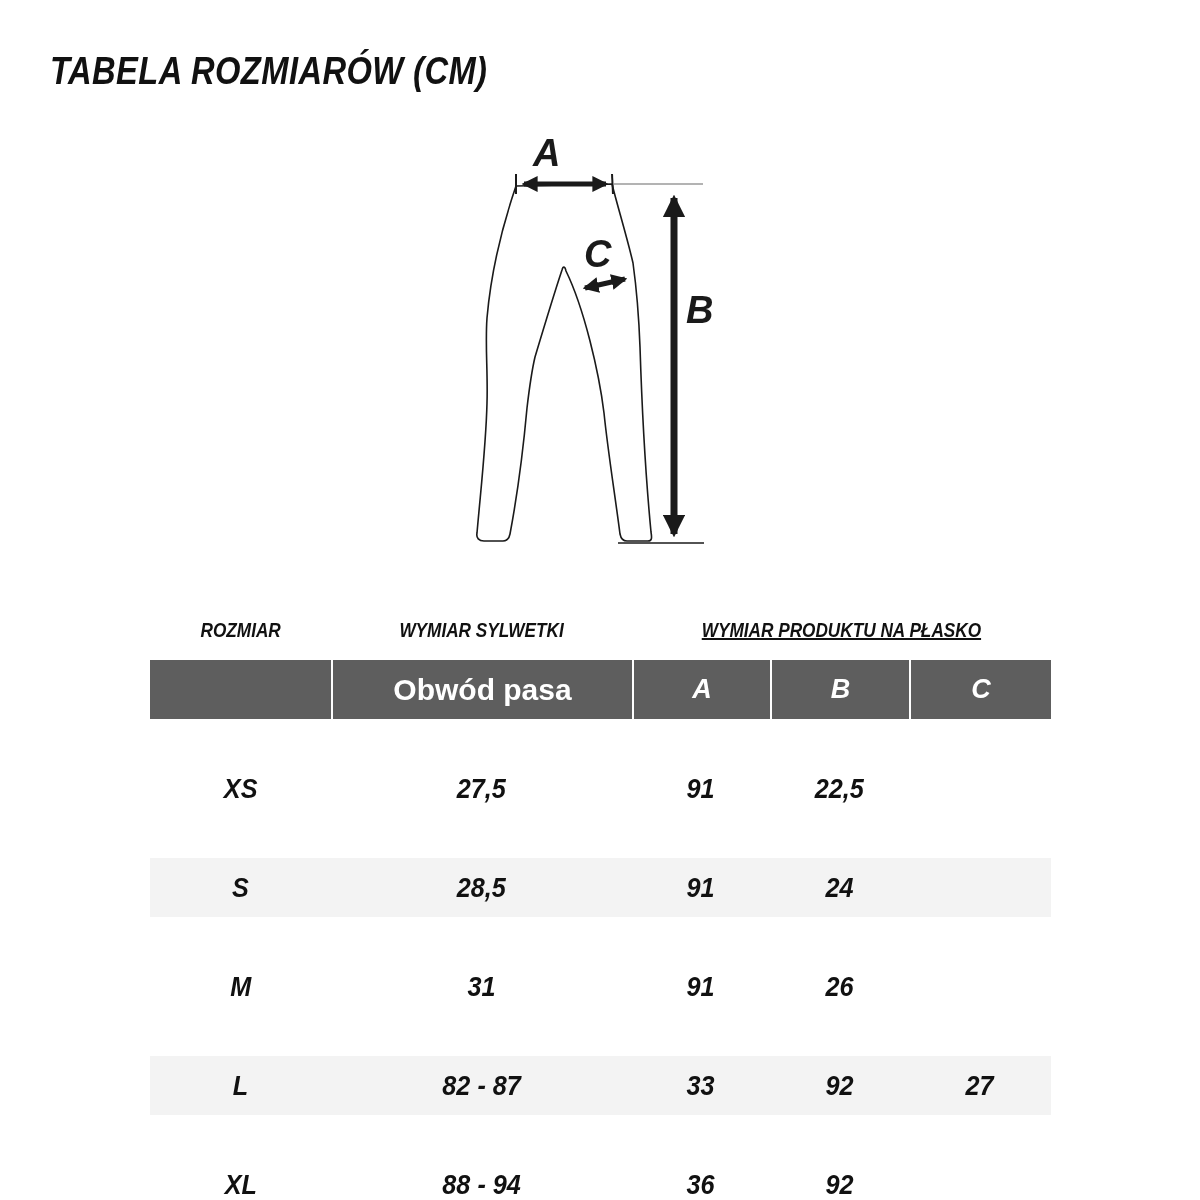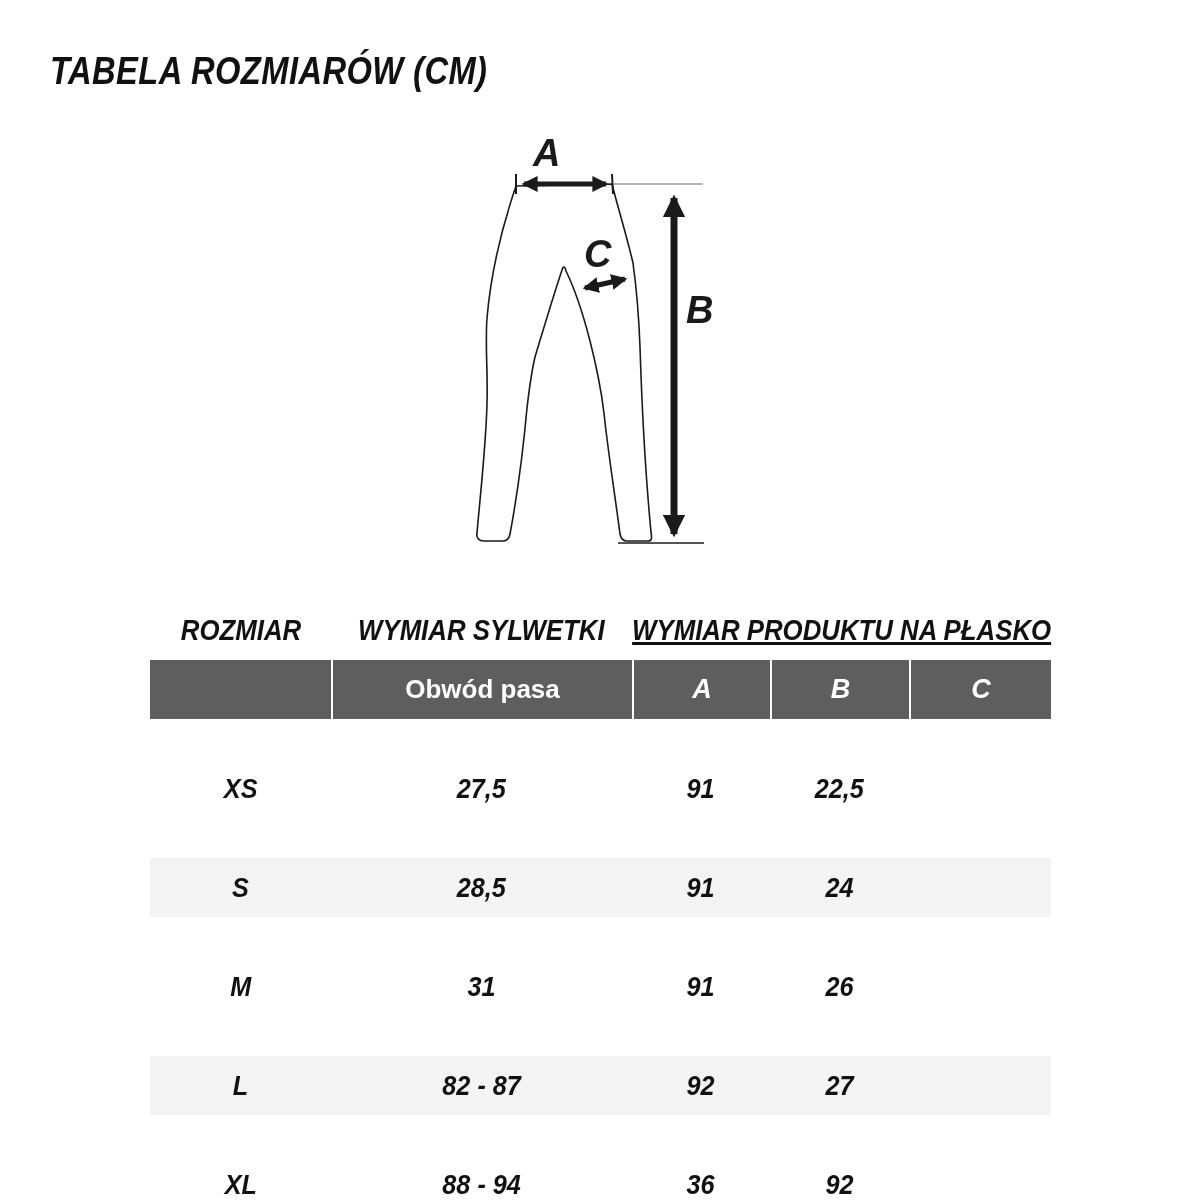--- a/index.html
+++ b/index.html
@@ -10,25 +10,25 @@
   .cond{display:inline-block;transform:scaleX(0.86);transform-origin:center;white-space:nowrap;}
   .page-title{
     position:absolute;left:50px;top:50px;font-size:38px;font-weight:bold;font-style:italic;
     color:#111;letter-spacing:0.5px;
   }
   .page-title .cond{transform-origin:left center;}
   .diagram{position:absolute;left:450px;top:125px;width:290px;height:440px;}
   .size-table{position:absolute;left:150px;top:608px;width:901px;}
   .grid{display:grid;grid-template-columns:181px 301px 138px 139px 142px;}
   .gcell{display:flex;align-items:center;justify-content:center;}
-  .group-row{height:44px;margin-bottom:8px;font-size:30px;font-weight:bold;font-style:italic;color:#111;}
+  .group-row{height:44px;margin-bottom:8px;font-size:20px;font-weight:bold;font-style:italic;color:#111;}
   .group-span3{grid-column:3 / span 3;text-decoration:underline;}
   .header-row{height:59px;background:#5e5e5e;color:#fff;}
   .header-row .gcell + .gcell{border-left:2px solid #ffffff;}
-  .sub-waist{font-size:26px;font-weight:bold;font-style:normal;}
+  .sub-waist{font-size:30px;font-weight:bold;font-style:normal;}
   .sub-abc{font-size:27px;font-weight:bold;font-style:italic;}
   .data-row{height:59px;font-size:28px;font-weight:bold;font-style:italic;margin-top:40px;}
   .data-row.alt{background:#f3f3f3;}
   .data-row .cond{transform:scaleX(0.9);}
 </style>
 </head>
 <body>
 
 <div class="page-title">
   <span class="cond">TABELA ROZMIARÓW (CM)</span>
@@ -146,20 +146,23 @@
   </div>
 
   <div class="grid data-row alt">
     <div class="gcell">
         <span class="cond">L</span>
       </div>
     <div class="gcell">
         <span class="cond">82 - 87</span>
       </div>
     <div class="gcell">
+        <span class="cond">33</span>
+      </div>
+    <div class="gcell">
         <span class="cond">92</span>
       </div>
     <div class="gcell">
         <span class="cond">27</span>
       </div>
   </div>
 
   <div class="grid data-row">
     <div class="gcell">
         <span class="cond">XL</span>

